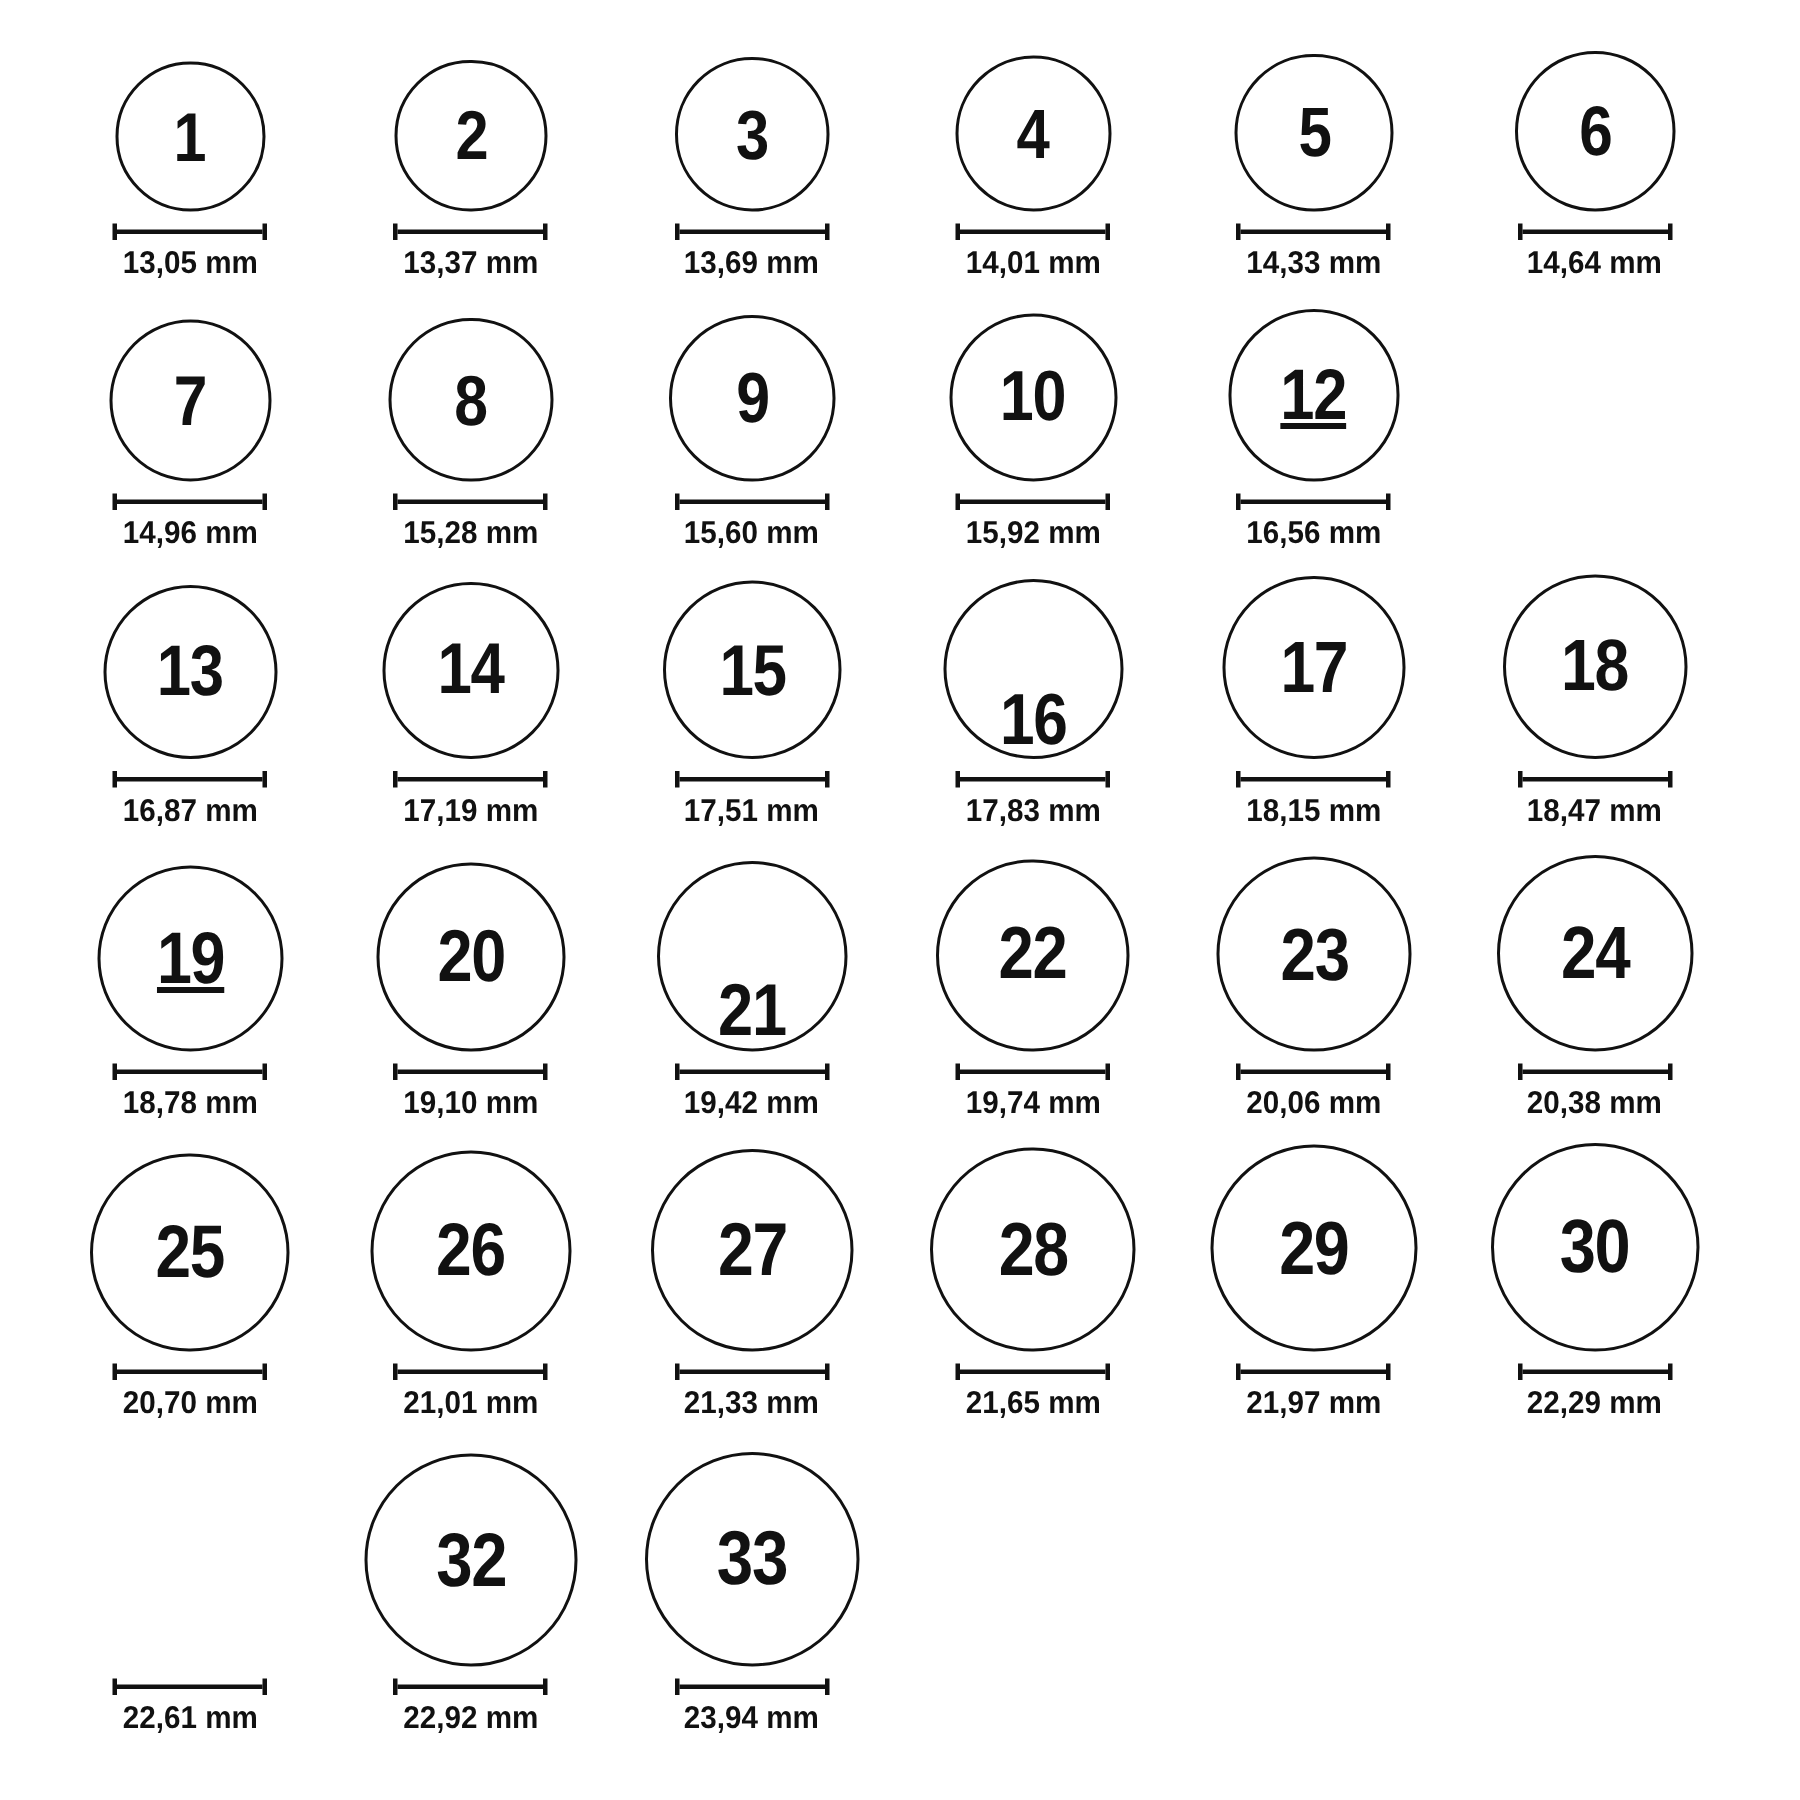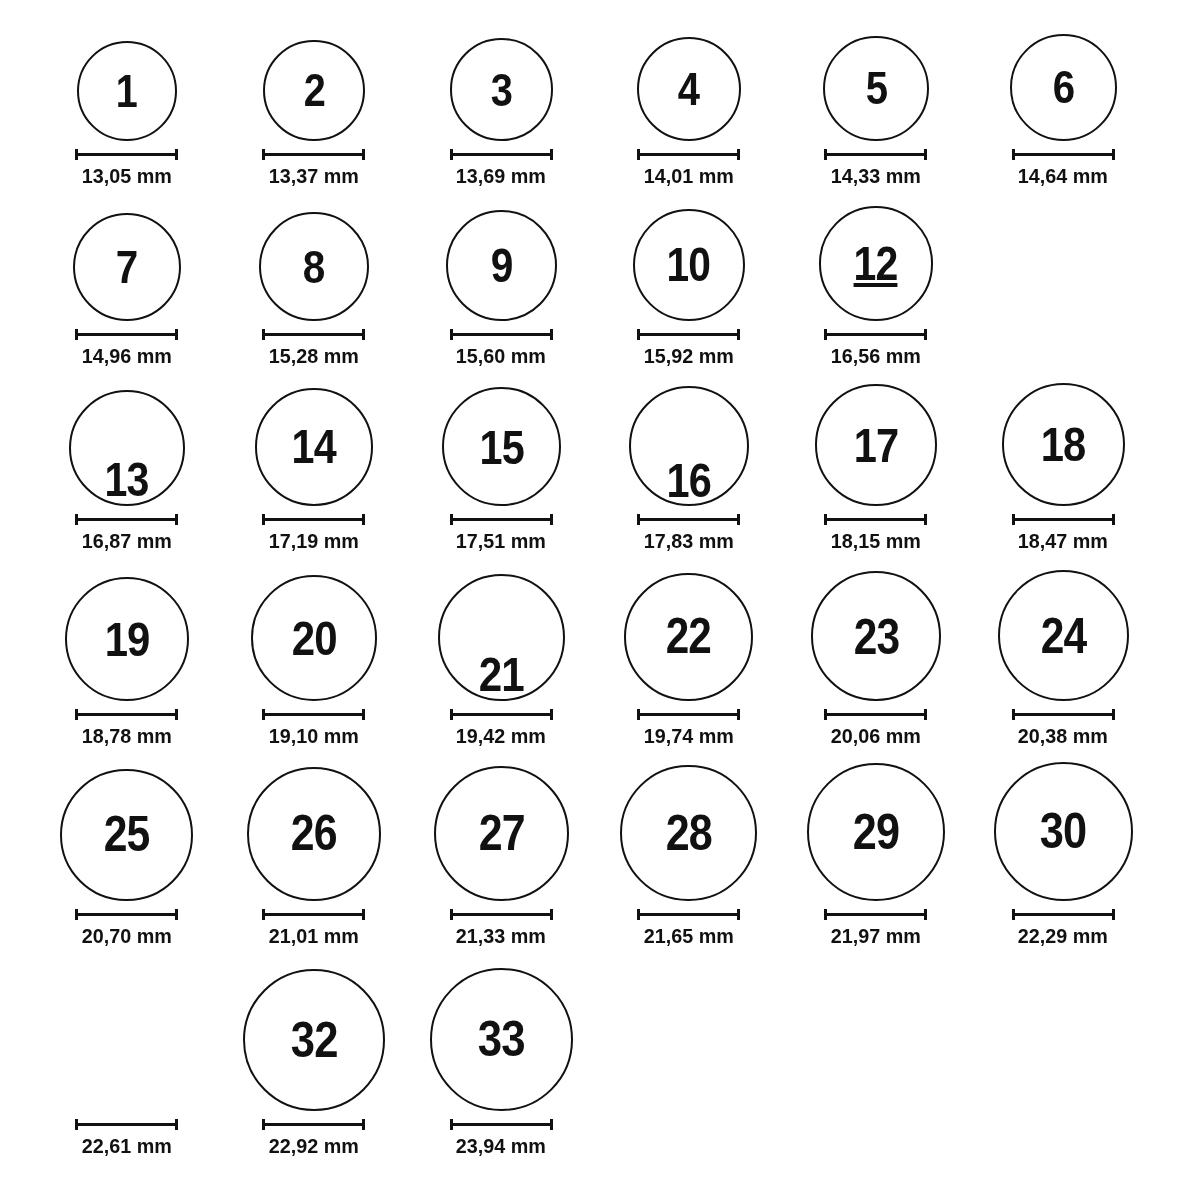--- a/index.html
+++ b/index.html
@@ -161,21 +161,21 @@
   <div class="cell">
     <div class="ring-circle" style="width: 114.85px; height: 114.85px; text-decoration: underline;">
       <span class="ring-num" style="font-size: 47.65px;">12</span>
     </div>
     <div class="measure-line"></div>
     <div class="diameter-label">16,56 mm</div>
   </div>
 </div>
       <div class="row" style="height: 185px;">
   <div class="cell">
-    <div class="ring-circle" style="width: 116.2px; height: 116.2px; align-items: flex-end;">
+    <div class="ring-circle" style="width: 116.2px; height: 116.2px;">
       <span class="ring-num" style="font-size: 47.8px;">13</span>
     </div>
     <div class="measure-line"></div>
     <div class="diameter-label">16,87 mm</div>
   </div>
 
   <div class="cell">
     <div class="ring-circle" style="width: 117.55px; height: 117.55px; text-align: center;">
       <span class="ring-num" style="font-size: 47.95px;">14</span>
     </div>
@@ -210,21 +210,21 @@
   <div class="cell">
     <div class="ring-circle" style="width: 122.95px; height: 122.95px;">
       <span class="ring-num" style="font-size: 48.55px;">18</span>
     </div>
     <div class="measure-line"></div>
     <div class="diameter-label">18,47 mm</div>
   </div>
 </div>
       <div class="row" style="height: 195px;">
   <div class="cell">
-    <div class="ring-circle" style="width: 124.3px; height: 124.3px;">
+    <div class="ring-circle" style="width: 124.3px; height: 124.3px; text-decoration: underline;">
       <span class="ring-num" style="font-size: 48.7px;">19</span>
     </div>
     <div class="measure-line"></div>
     <div class="diameter-label">18,78 mm</div>
   </div>
 
   <div class="cell">
     <div class="ring-circle" style="width: 125.65px; height: 125.65px;">
       <span class="ring-num" style="font-size: 48.85px;">20</span>
     </div>

